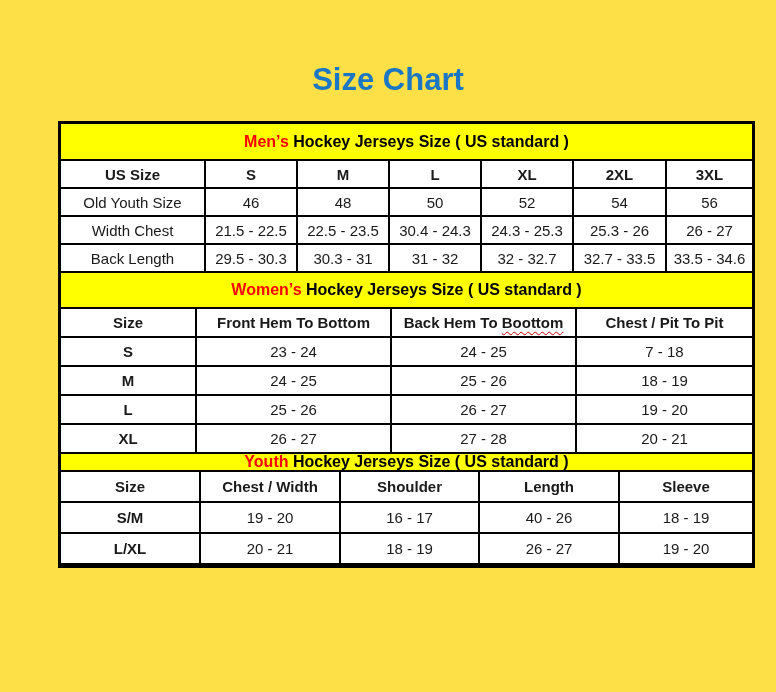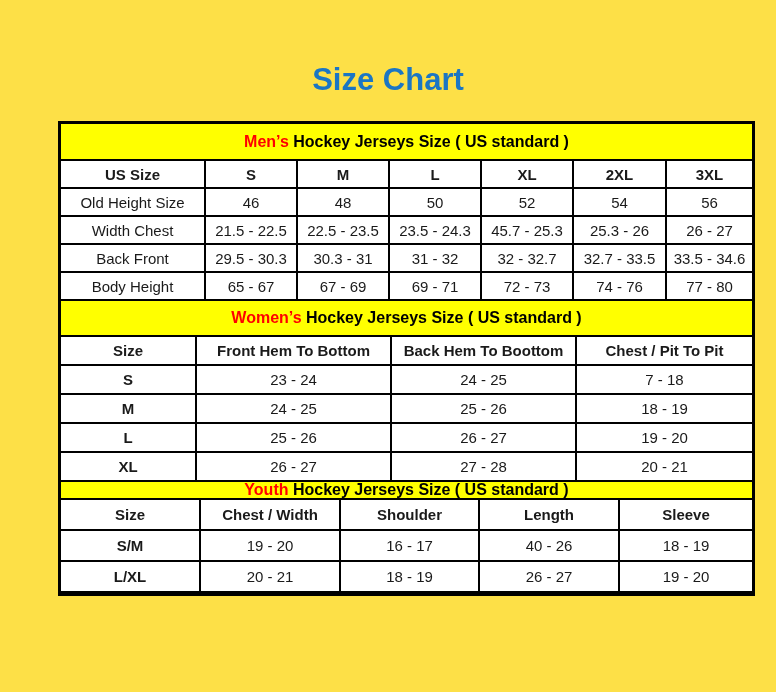--- a/index.html
+++ b/index.html
@@ -68,20 +68,21 @@
   table tr td:first-child { border-left: none; }
   table tr td:last-child  { border-right: none; }
   .t-men tr:first-child td   { border-top: 2px solid #000; }
   .t-men td   { height: 26px; }
   .t-women td { height: 27px; }
   .t-youth td { height: 29px; }
   td.hdr { font-weight: bold; }
   td.rowlabel { font-weight: normal; }
   td.rowlabel-bold { font-weight: bold; }
   .squiggle {
+    text-decoration: underline;
     text-decoration-style: wavy;
     text-decoration-color: #c00000;
     text-decoration-thickness: 1px;
     text-underline-offset: 3px;
   }
 </style>
 </head>
 <body>
 
 <div class="page">
@@ -108,54 +109,45 @@
           <tr>
         <td class="hdr">US Size</td>
         <td class="hdr">S</td>
         <td class="hdr">M</td>
         <td class="hdr">L</td>
         <td class="hdr">XL</td>
         <td class="hdr">2XL</td>
         <td class="hdr">3XL</td>
       </tr>
       <tr>
-        <td class="rowlabel">Old Height Size</td>
+        <td class="rowlabel">Old Youth Size</td>
         <td>46</td>
         <td>48</td>
         <td>50</td>
         <td>52</td>
         <td>54</td>
         <td>56</td>
       </tr>
       <tr>
         <td class="rowlabel">Width Chest</td>
         <td>21.5 - 22.5</td>
         <td>22.5 - 23.5</td>
-        <td>23.5 - 24.3</td>
-        <td>45.7 - 25.3</td>
+        <td>30.4 - 24.3</td>
+        <td>24.3 - 25.3</td>
         <td>25.3 - 26</td>
         <td>26 - 27</td>
       </tr>
       <tr>
-        <td class="rowlabel">Back Front</td>
+        <td class="rowlabel">Back Length</td>
         <td>29.5 - 30.3</td>
         <td>30.3 - 31</td>
         <td>31 - 32</td>
         <td>32 - 32.7</td>
         <td>32.7 - 33.5</td>
         <td>33.5 - 34.6</td>
-      </tr>
-      <tr>
-        <td class="rowlabel">Body Height</td>
-        <td>65 - 67</td>
-        <td>67 - 69</td>
-        <td>69 - 71</td>
-        <td>72 - 73</td>
-        <td>74 - 76</td>
-        <td>77 - 80</td>
       </tr>
     </tbody>
       </table>
 
     <div class="band band-women">
       <span class="hl">Women’s</span>
         <span class="rest"> Hockey Jerseys Size ( US standard )</span>
     </div>
     <table class="t-women">
       <colgroup>

